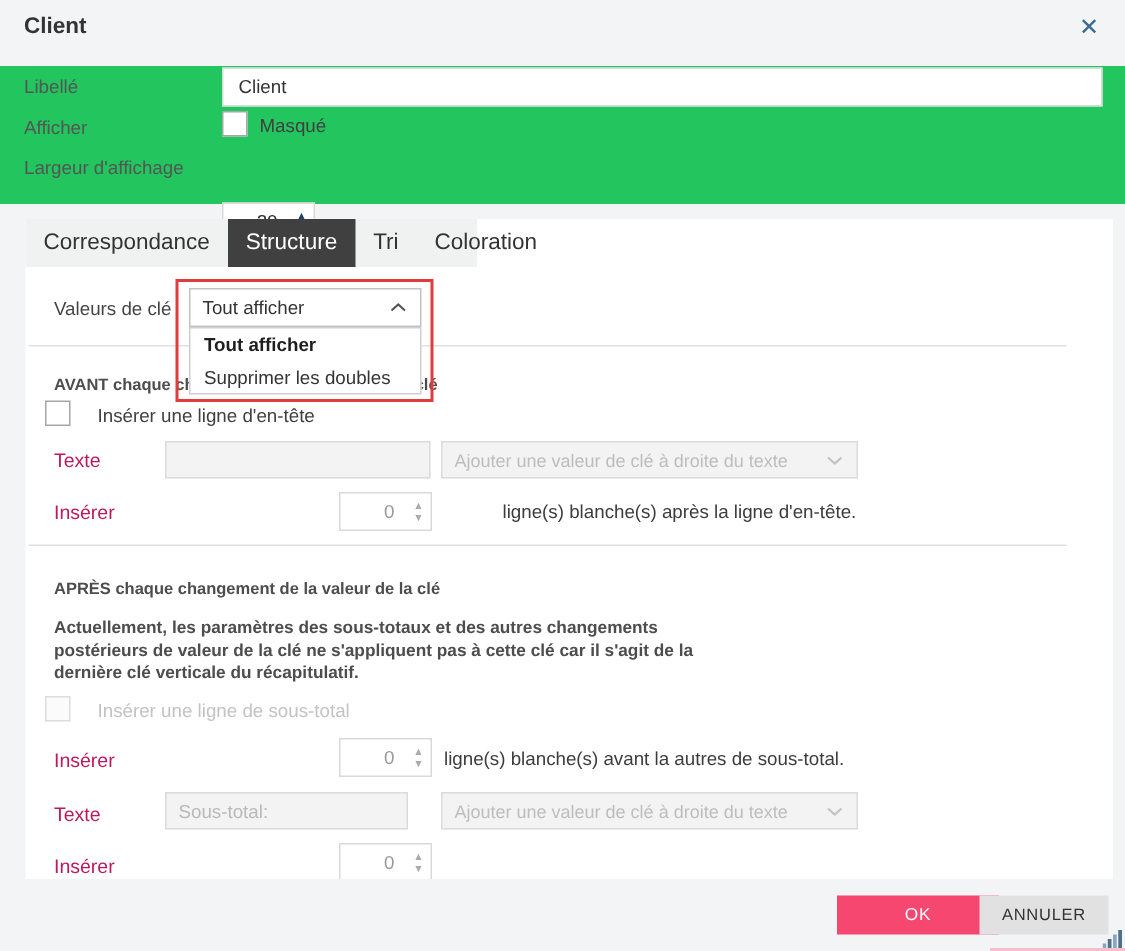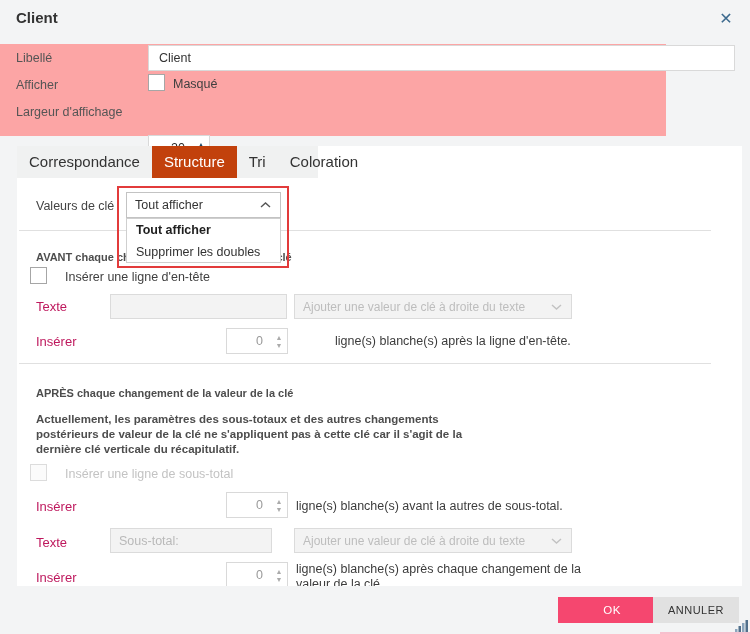--- a/index.html
+++ b/index.html
@@ -11,41 +11,41 @@
     overflow:hidden;
   }
   .abs { position:absolute; }
 
   
   .title { left:16px; top:9px; font-size:15px; font-weight:bold; color:#333; }
   .close { left:714px; top:6px; width:24px; height:24px; font-size:16px; color:#3d6a8e;
            display:flex; align-items:center; justify-content:center; cursor:pointer; }
 
   
-  .top-card { left:0; top:44px; width:666px; height:92px; background:#fca5a5; }
+  .top-card { left:0; top:44px; width:750px; height:92px; background:#22c55e; }
   .lbl { font-size:12.5px; color:#555; }
   .inp { background:#fff; border:1px solid #d9d9d9; font-size:12.5px; color:#333;
          padding:0 10px; font-family:"Liberation Sans", sans-serif; }
   .cb  { width:17px; height:17px; background:#fff; border:1px solid #a6a6a6; }
   .cb.disabled { border-color:#dcdcdc; background:#fbfbfb; }
   .cb-lbl { font-size:12.5px; color:#3f3f3f; }
   .cb-lbl.disabled { color:#c3c3c3; }
 
   .spin { border:1px solid #d9d9d9; background:#fff; display:flex; align-items:stretch; }
   .spin .val { flex:1; text-align:right; font-size:12.5px; line-height:24px; padding-right:8px; color:#2b2b2b; }
   .spin .arrows { width:16px; display:flex; flex-direction:column; align-items:center; justify-content:center; gap:1px; }
   .spin .ar { font-size:7px; line-height:7px; color:#1c4766; }
   .spin.disabled .val { color:#9a9a9a; }
   .spin.disabled .ar { color:#ababab; }
 
   
   .panel { left:17px; top:146px; width:725px; height:440px; background:#fff; overflow:hidden; }
   .tabstrip { left:0; top:0; width:301px; height:32px; background:#f0f1f1; display:flex; }
   .tab { padding:0 12px; line-height:32px; font-size:15px; color:#333; cursor:pointer; white-space:nowrap; }
-  .tab.active { background:#c2410c; color:#fff; }
+  .tab.active { background:#404040; color:#fff; }
 
   .select { background:#fff; border:1px solid #c3c3c3; display:flex; align-items:center; }
   .select .sel-txt { flex:1; font-size:12.5px; color:#333; padding-left:8px; white-space:nowrap; overflow:hidden; }
   .select.disabled { background:#f3f3f3; border-color:#dbdbdb; }
   .select.disabled .sel-txt { color:#bdbdbd; font-size:12px; }
   .chev { margin:0 9px 0 4px; display:block; }
 
   .divider { height:1px; background:#e0e0e0; }
 
   .sec-h { font-size:11px; font-weight:bold; color:#4d4d4d; }
@@ -170,21 +170,20 @@
   </div>
 
   <div class="abs dlbl" style="left:19px; top:424px;">Insérer</div>
   <div class="abs spin disabled" style="left:209px; top:416px; width:62px; height:26px;">
     <div class="val">0</div>
     <div class="arrows">
       <span class="ar">▲</span>
       <span class="ar">▼</span>
     </div>
   </div>
-  <div class="abs txt" style="left:279px; top:416px; width:300px;">ligne(s) blanche(s) après chaque changement de la valeur de la clé.</div>
 </div>
 
 <div class="abs btn-ok">OK</div>
 <div class="abs btn-cancel">ANNULER</div>
 
 <svg class="abs" style="left:735px; top:619px;" width="14" height="14" viewBox="0 0 14 14">
   <rect x="0" y="10" width="2.5" height="4" fill="#8ca6bd"></rect>
   <rect x="3.5" y="7" width="2.5" height="7" fill="#51708c"></rect>
   <rect x="7" y="4" width="2.5" height="10" fill="#8ca6bd"></rect>
   <rect x="10.5" y="1" width="2.5" height="13" fill="#51708c"></rect>

